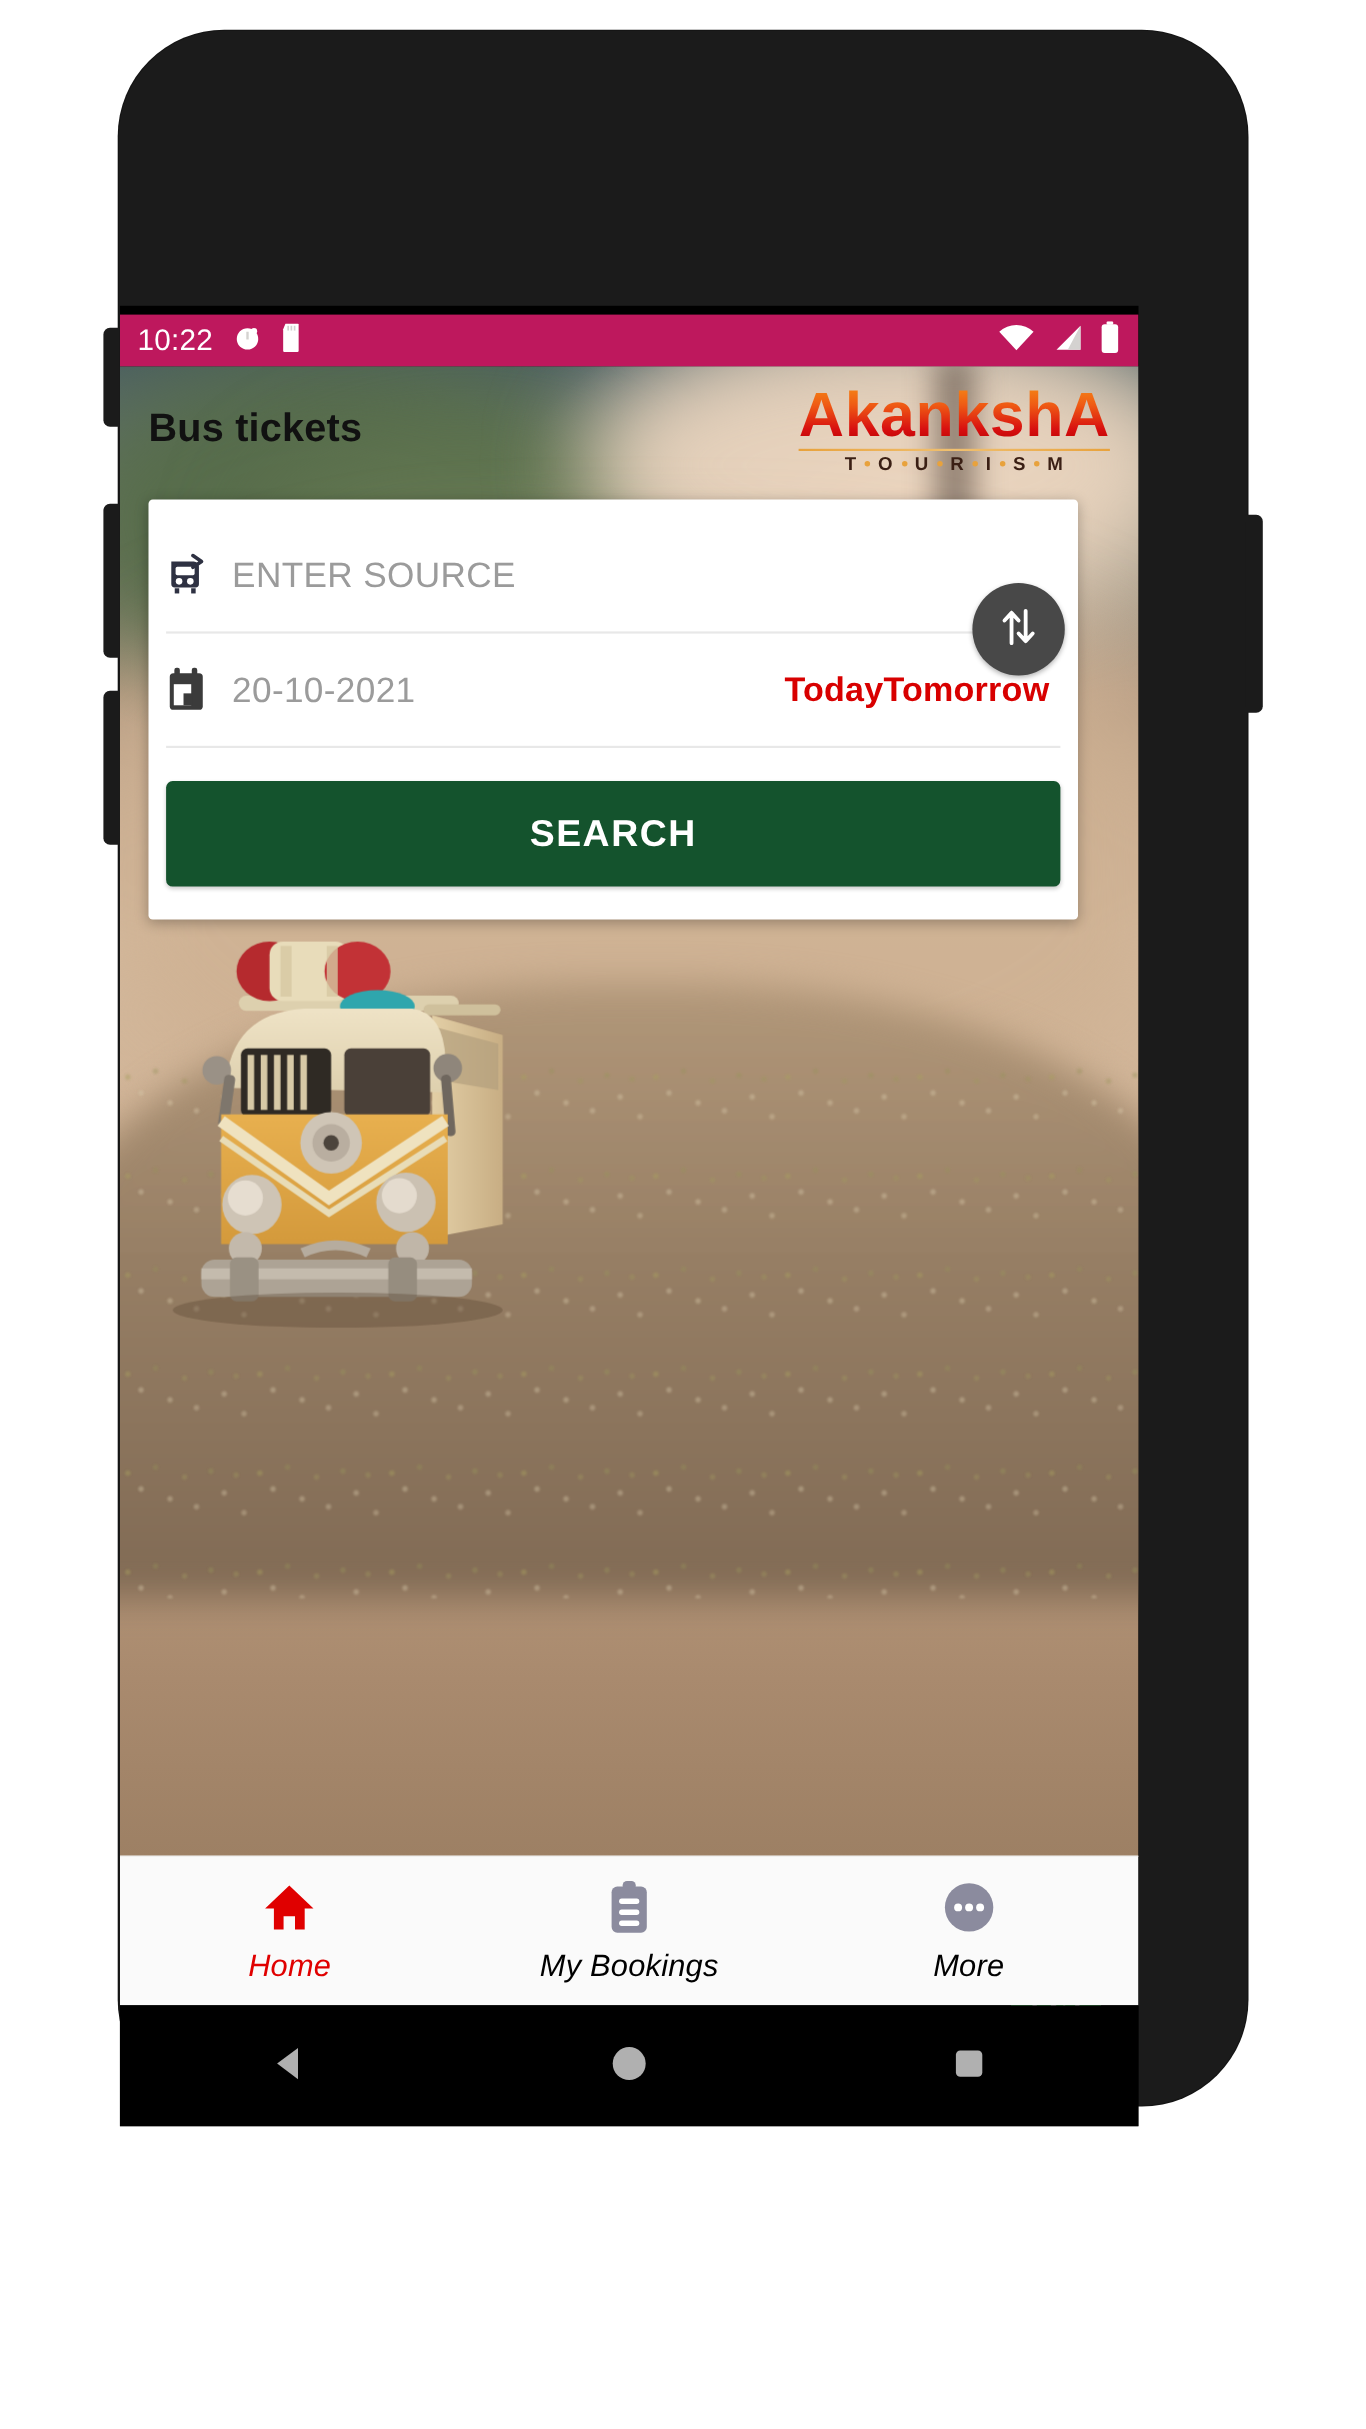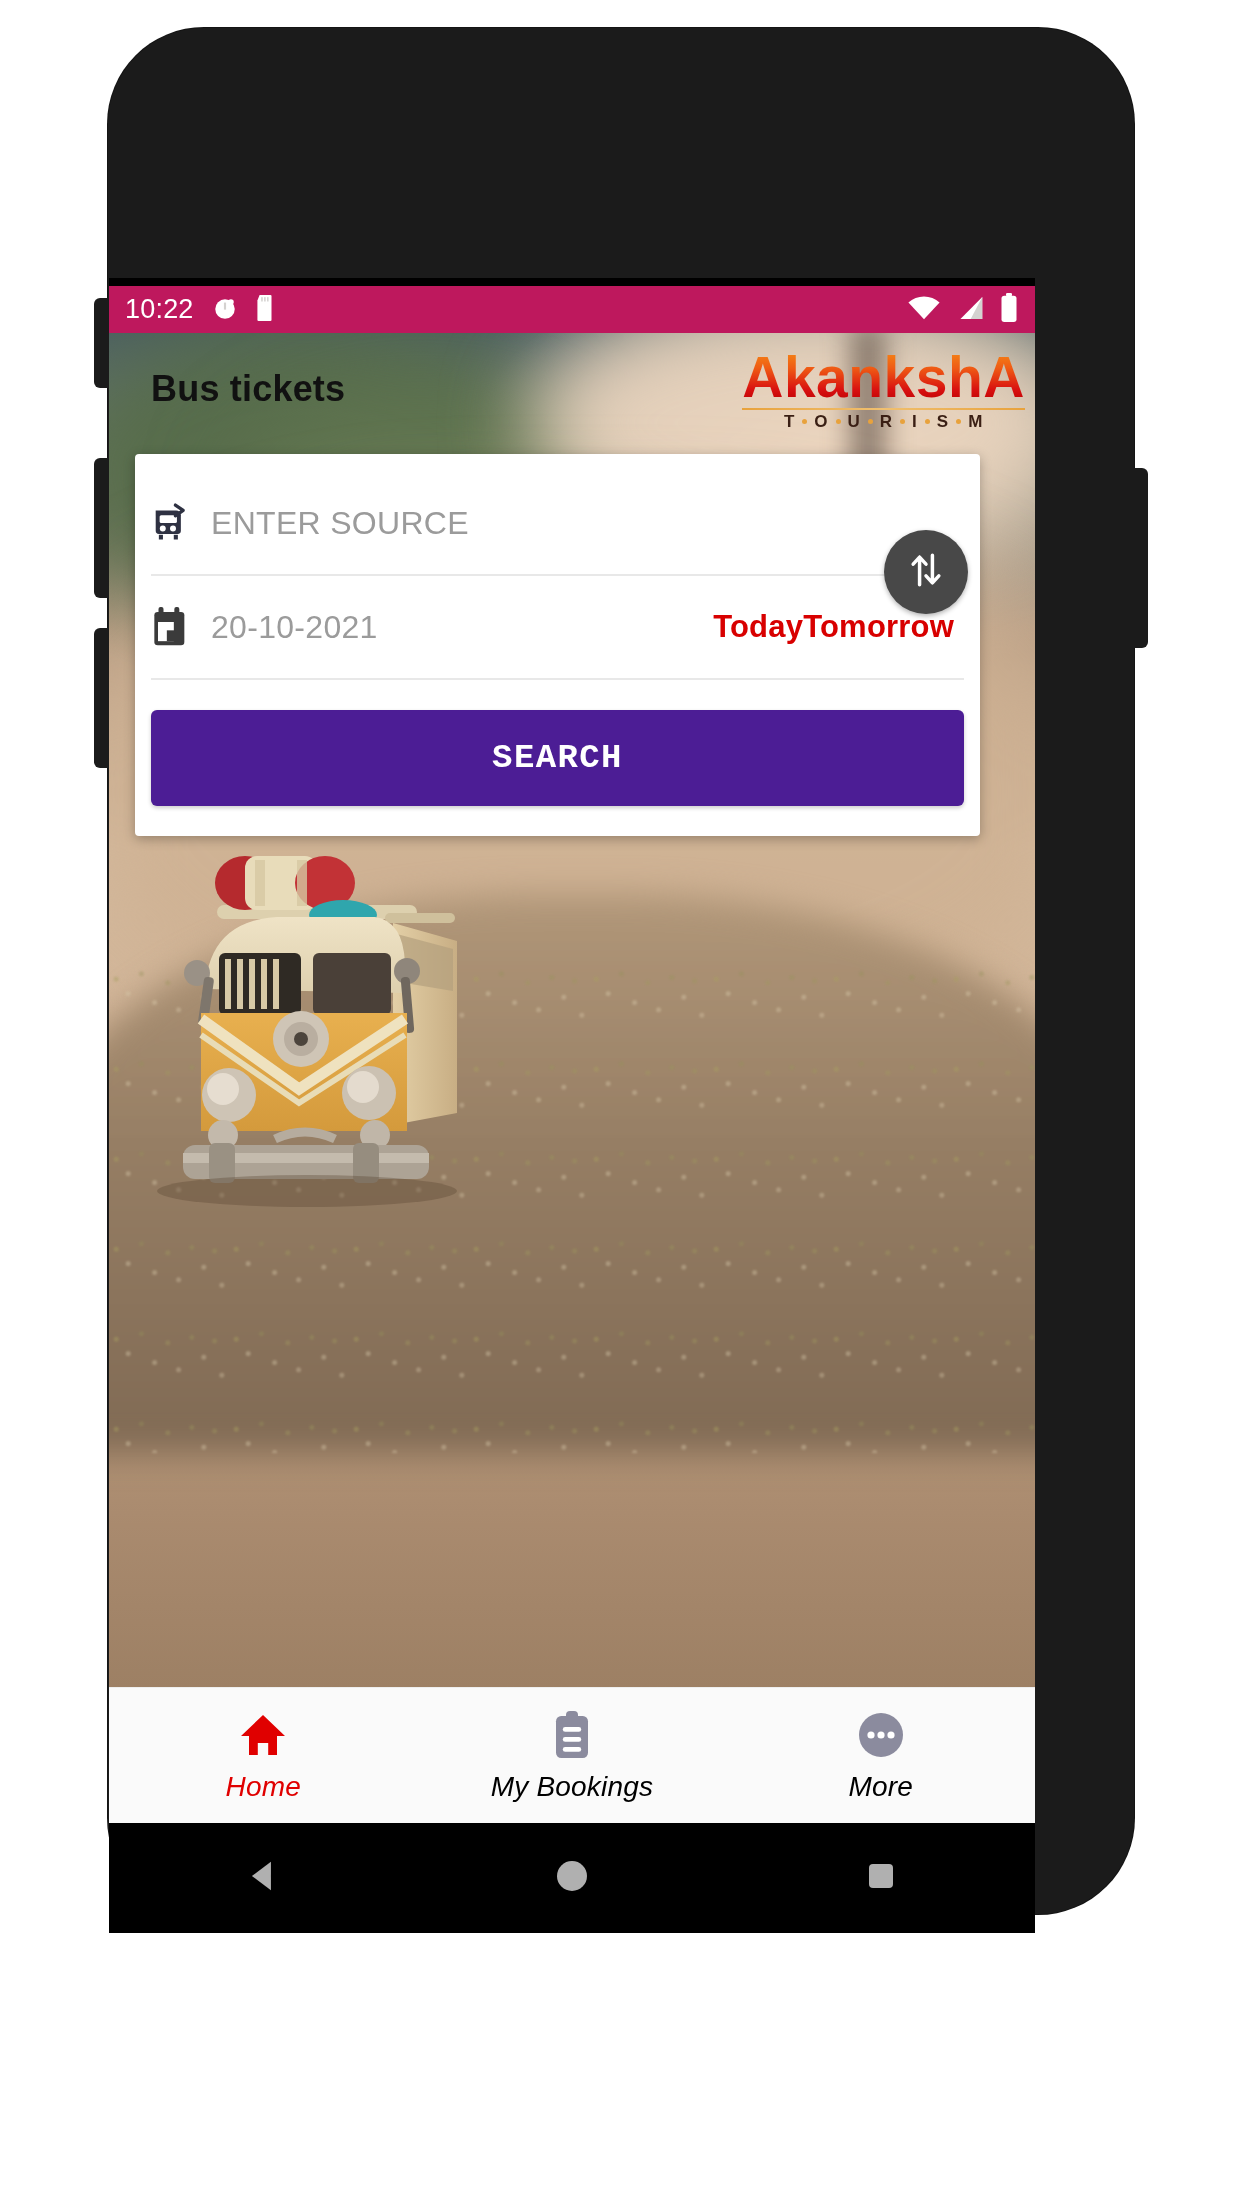--- a/index.html
+++ b/index.html
@@ -139,21 +139,20 @@
   .app-bar {
     position: absolute;
     left: 0; top: 55px;
     width: 926px;
     height: 112px;
     display: flex;
     align-items: center;
     padding: 0 26px;
     box-sizing: border-box;
     z-index: 10;
-    margin-left: 16px;
   }
   .app-title {
     font-size: 36px;
     font-weight: bold;
     color: #111111;
     letter-spacing: 0.2px;
   }
   .logo-wrap {
     margin-left: auto;
     text-align: center;
@@ -247,28 +246,28 @@
   .quick-link {
     font-size: 31px;
     font-weight: bold;
     color: #d80000;
     letter-spacing: 0.2px;
   }
   .search-btn {
     margin-top: 30px;
     width: 100%;
     height: 96px;
-    background: #4c1d95;
+    background: #14532d;
     border: none;
     border-radius: 6px;
     color: #ffffff;
     font-size: 34px;
     font-weight: bold;
     letter-spacing: 1.4px;
-    font-family: Liberation Mono, monospace;
+    font-family: Liberation Sans, sans-serif;
     cursor: pointer;
     box-shadow: 0 2px 4px rgba(0,0,0,0.2);
   }
 
   
   .wa-fab {
     position: absolute;
     right: 34px;
     bottom: 70px;
     width: 82px;

